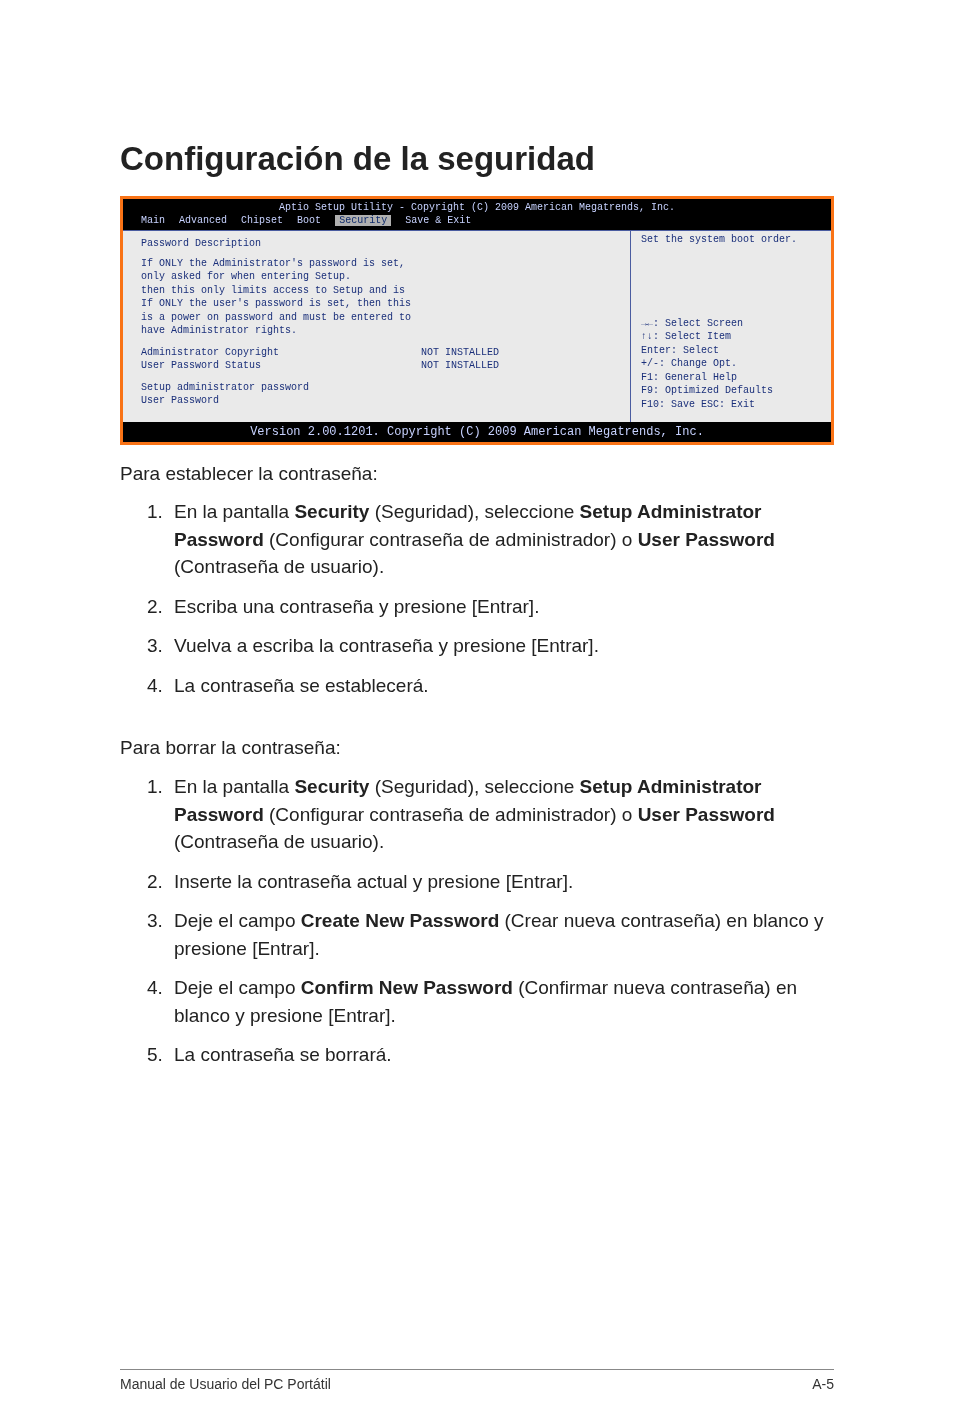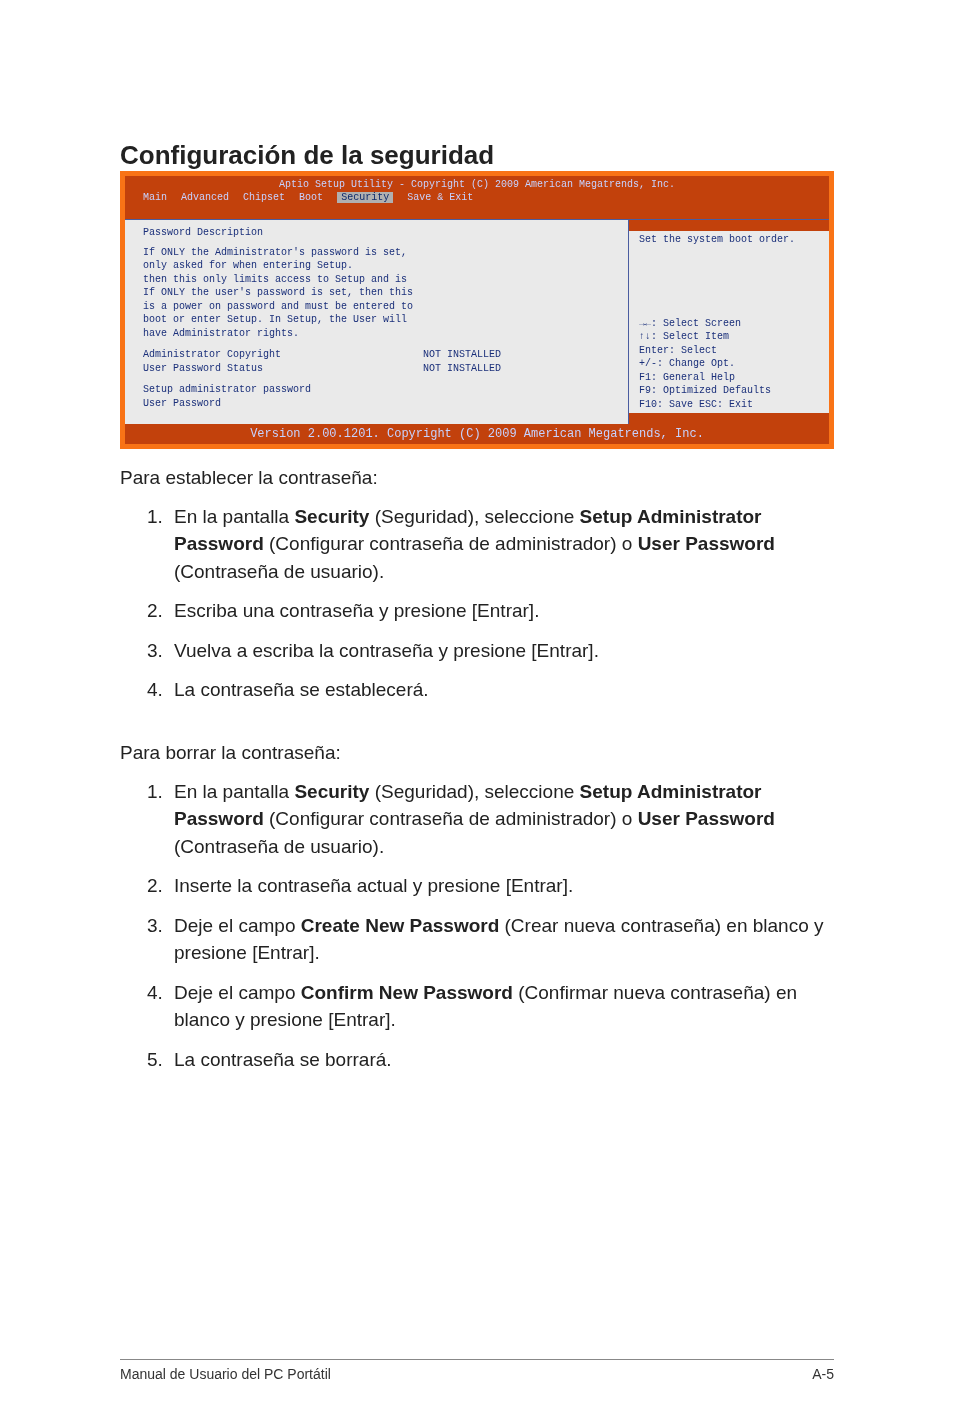--- a/index.html
+++ b/index.html
@@ -6,52 +6,52 @@
   body {
     font-family: "Segoe UI", Arial, sans-serif;
     background: #fff;
     color: #222;
     width: 954px;
     height: 1418px;
     padding: 140px 120px 40px 120px;
     position: relative;
   }
   h2[data-name="page-heading"] {
-    font-size: 26px;
+    font-size: 33px;
     font-weight: 700;
+    margin-bottom: 18px;
   }
   
   .bios {
     width: 100%;
-    background: #c2410c;
+    background: #000000;
     font-family: "Courier New", monospace;
     font-size: 10px;
     color: #a6b4e6;
-    border: 5px solid #f97316;
+    border: 3px solid #f97316;
   }
   .bios-header {
     text-align: center;
     color: #c7d2ff;
     padding: 3px 0 0 0;
     font-size: 10px;
   }
   .bios-tabs {
-    padding: 2px 0 16px 18px;
+    padding: 2px 0 4px 18px;
     color: #c7d2ff;
   }
   .bios-tabs span { margin-right: 8px; }
   .bios-tabs .sel {
     background: #b0b0b0;
     color: #0e2a6b;
     padding: 0 4px;
   }
   .bios-body {
     display: flex;
     border-top: 1px solid #4a5ca0;
-    align-items: center;
   }
   .bios-left {
     flex: 1;
     background: #eaeaea;
     color: #1a2f7a;
     padding: 6px 12px 6px 18px;
     border-right: 1px solid #4a5ca0;
     line-height: 1.35;
   }
   .bios-left .row { display: flex; }
@@ -80,21 +80,21 @@
   ol.steps {
     list-style: decimal;
     padding-left: 48px;
     font-size: 19px;
     line-height: 1.45;
   }
   ol.steps li { margin-bottom: 12px; padding-left: 6px; }
   .b { font-weight: 700; }
   .footer {
     position: absolute;
-    bottom: 36px;
+    bottom: 26px;
     left: 120px;
     right: 120px;
     border-top: 1px solid #888;
     padding-top: 6px;
     display: flex;
     justify-content: space-between;
     font-size: 14px;
     color: #333;
   }
 </style>
@@ -115,21 +115,20 @@
   </div>
   <div class="bios-body" data-name="bios-body">
     <div class="bios-left" data-name="bios-left-pane">
       <div data-name="bios-section-title">Password Description</div>
       <div style="height:6px"></div>
       <div data-name="bios-desc-line">If ONLY the Administrator's password is set,</div>
       <div data-name="bios-desc-line">only asked for when entering Setup.</div>
       <div data-name="bios-desc-line">then this only limits access to Setup and is</div>
       <div data-name="bios-desc-line">If ONLY the user's password is set, then this</div>
       <div data-name="bios-desc-line">is a power on password and must be entered to</div>
-      <div data-name="bios-desc-line">boot or enter Setup. In Setup, the User will</div>
       <div data-name="bios-desc-line">have Administrator rights.</div>
       <div style="height:8px"></div>
       <div class="row" data-name="bios-field-row">
         <span class="lab" data-name="bios-field-label">Administrator Copyright</span>
         <span class="val" data-name="bios-field-value">NOT INSTALLED</span>
       </div>
       <div class="row" data-name="bios-field-row">
         <span class="lab" data-name="bios-field-label">User Password Status</span>
         <span class="val" data-name="bios-field-value">NOT INSTALLED</span>
       </div>

